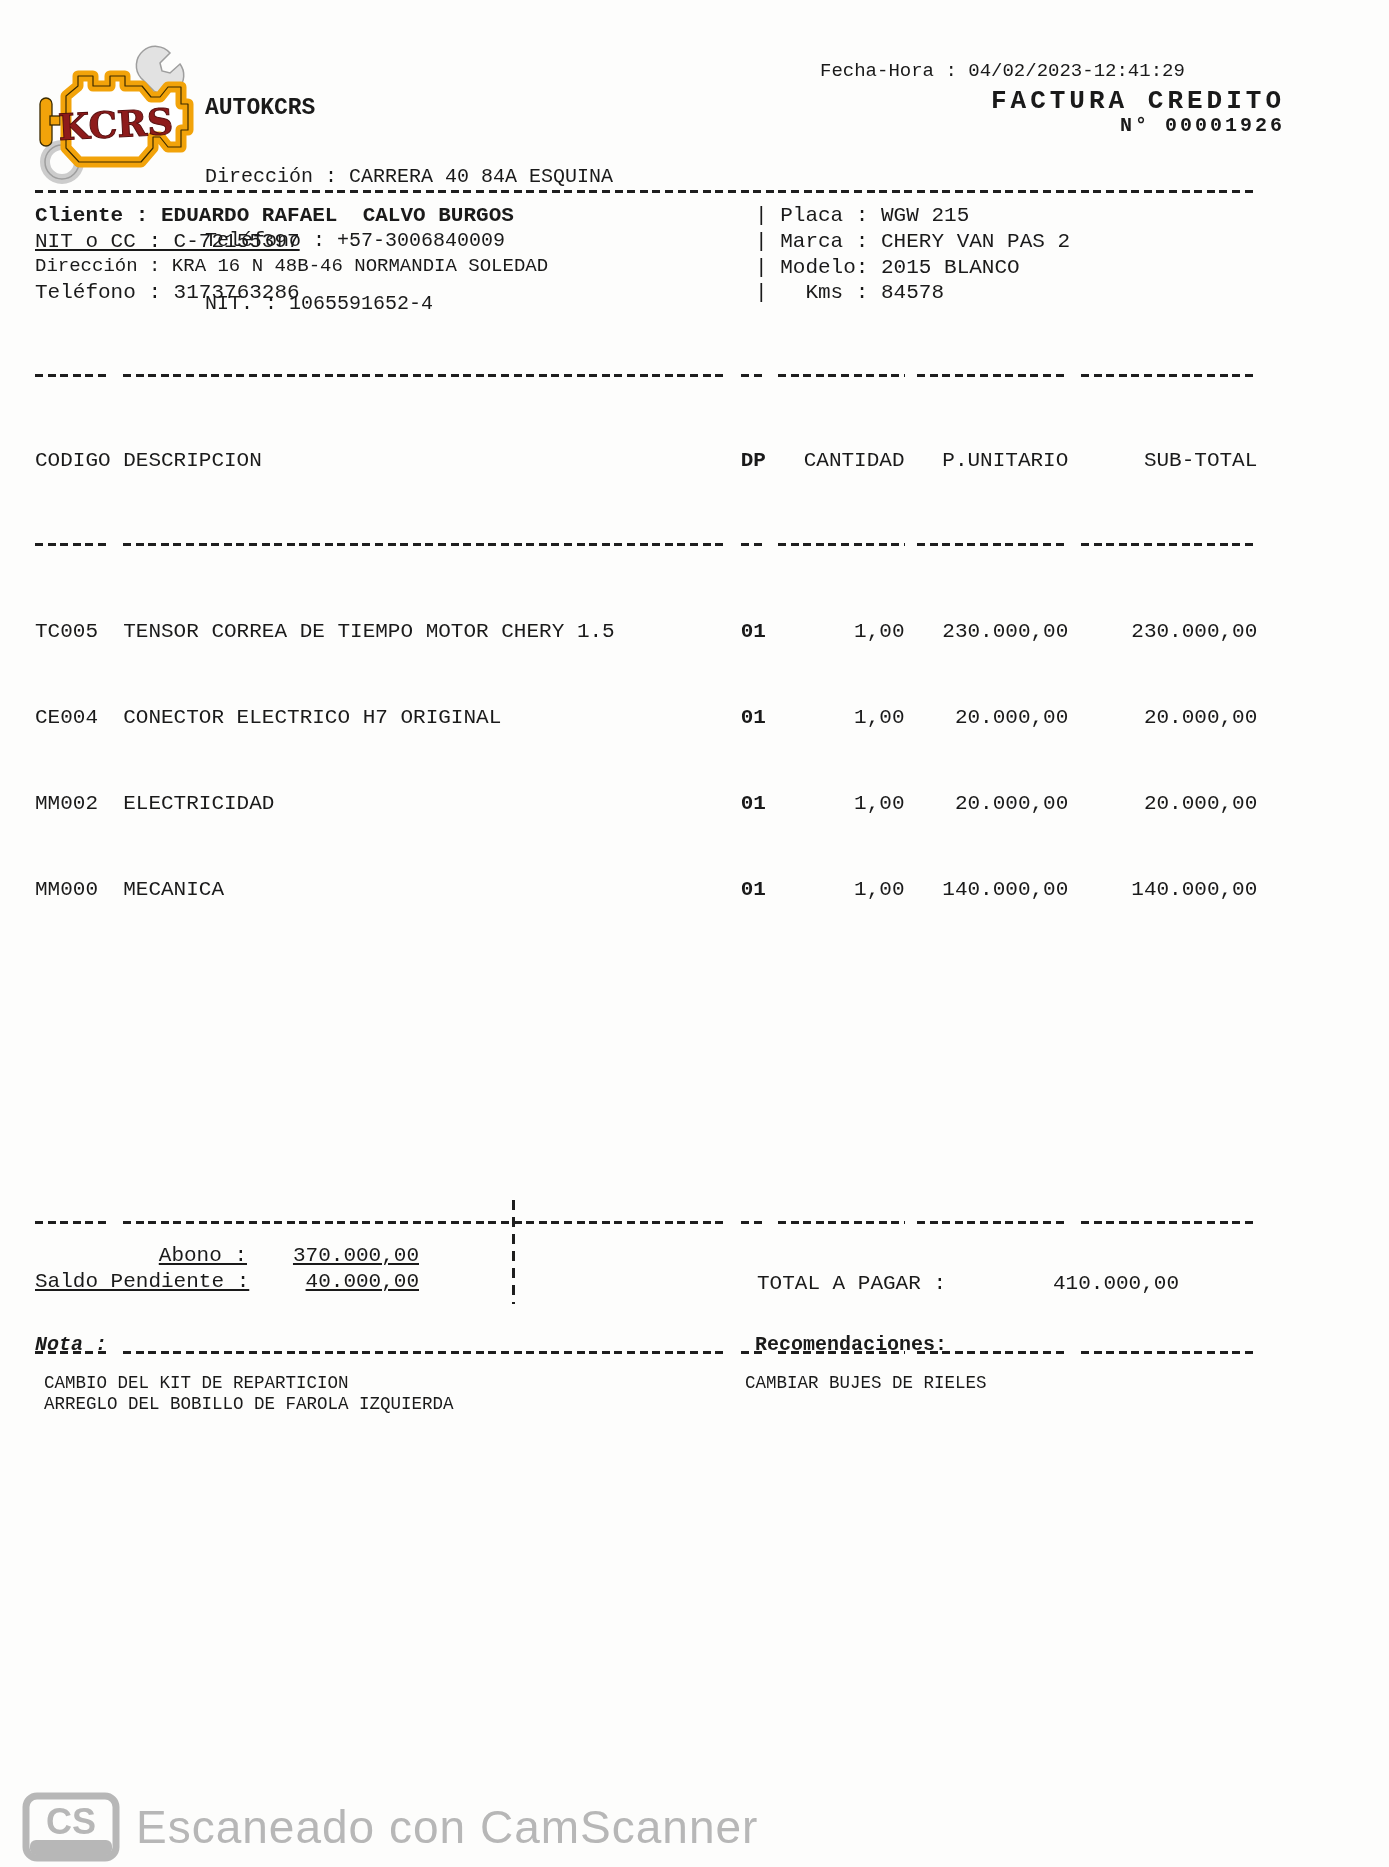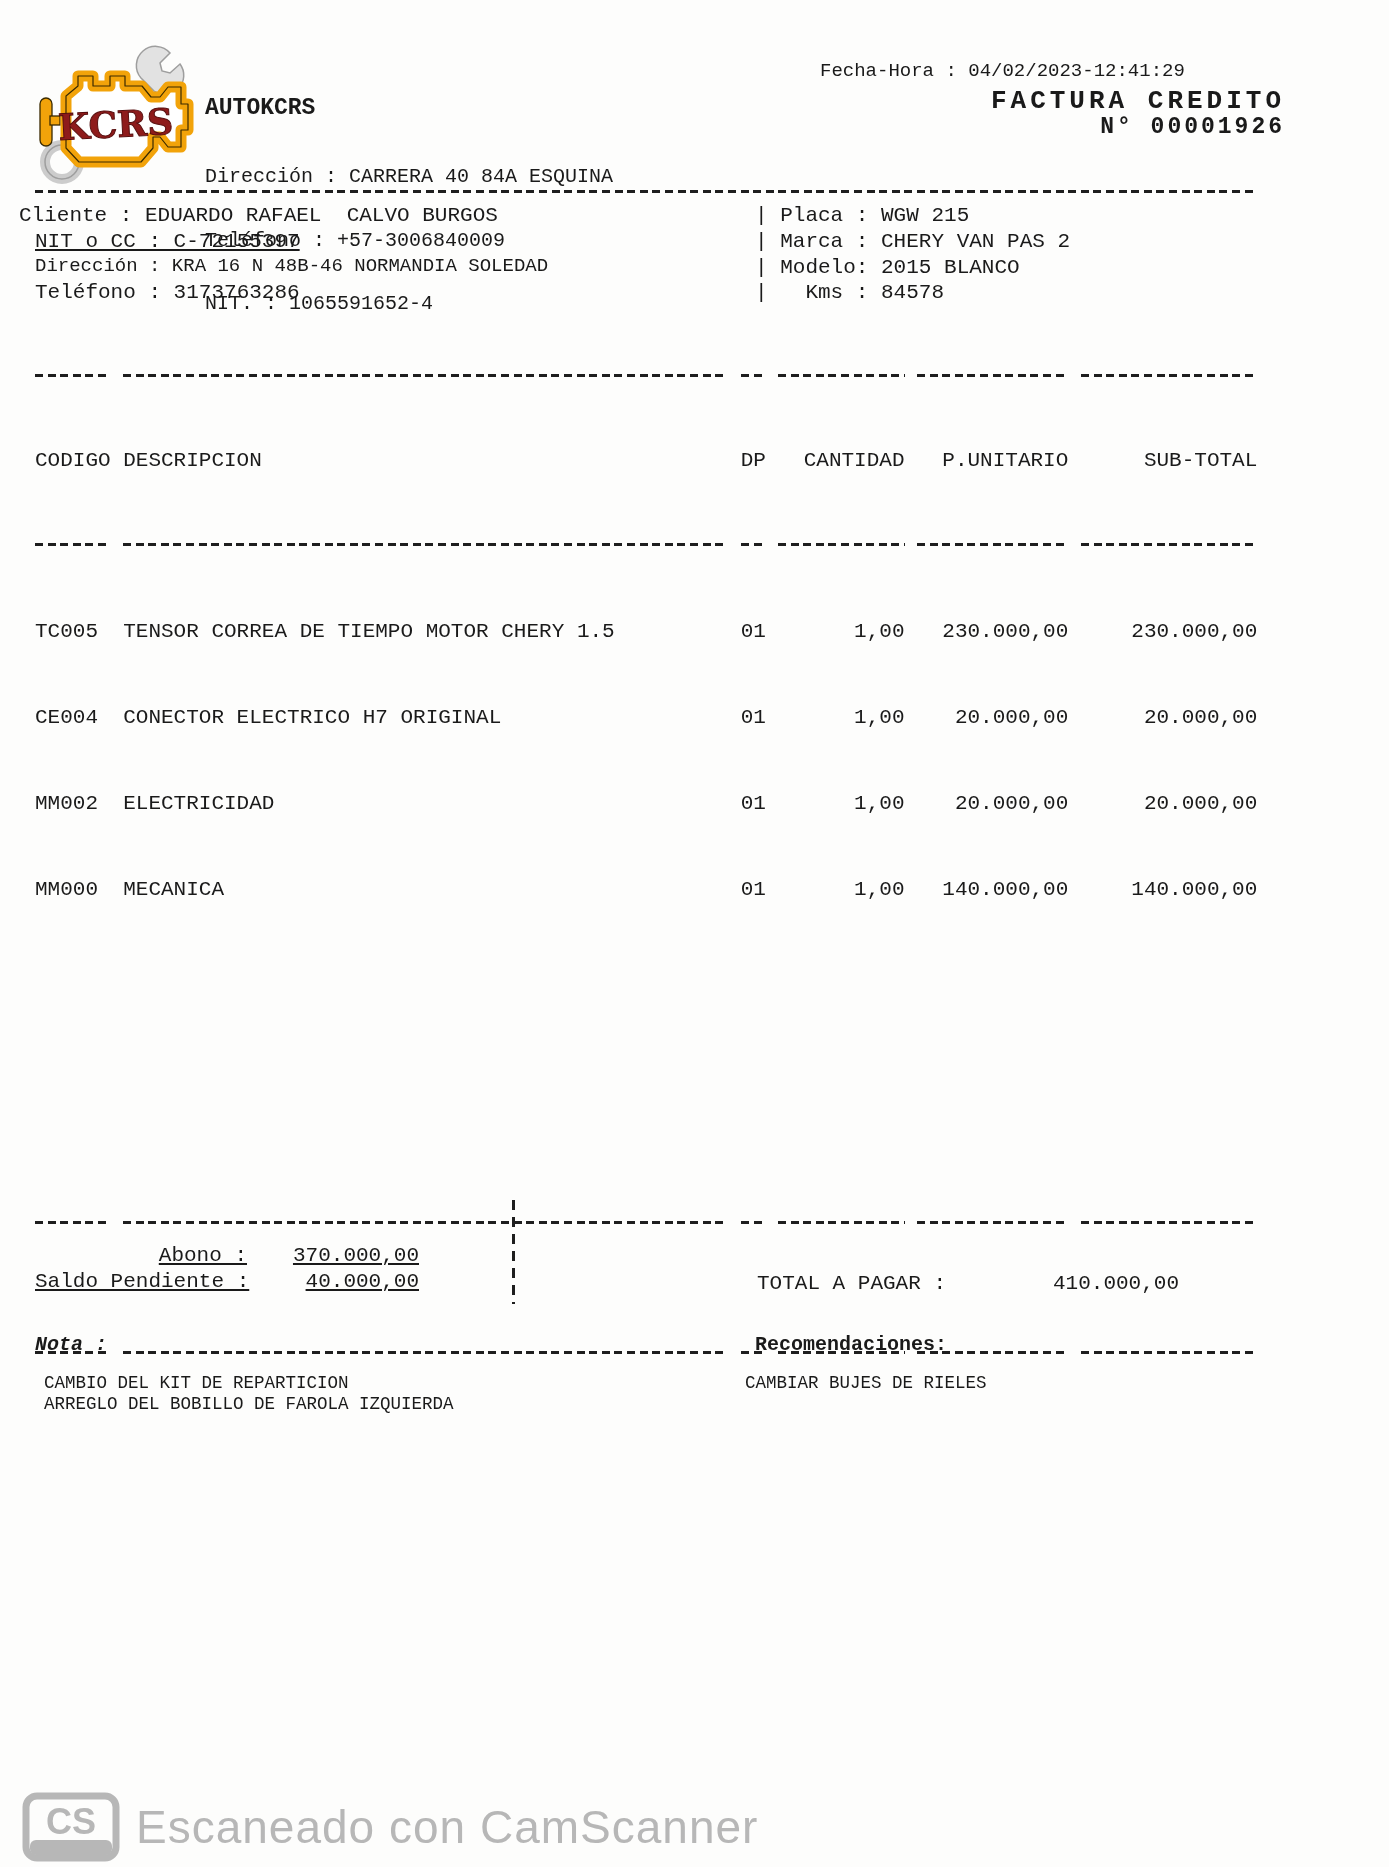--- a/index.html
+++ b/index.html
@@ -21,21 +21,21 @@
   .bold{font-weight:bold;}
 
   
   .dash-h{height:3px;background-image:repeating-linear-gradient(90deg,#1e1e1e 0 8px,transparent 8px 12.6px);}
   .dash-v{width:3px;height:104px;background-image:repeating-linear-gradient(180deg,#1e1e1e 0 10px,transparent 10px 17px);}
 
   
   .grid-row{display:flex;gap:1ch;font-size:21px;}
   .c-codigo{width:6ch;}
   .c-desc{width:48ch;overflow:hidden;}
-  .c-dp{width:2ch;}
+  .c-dp{width:2ch;font-weight:bold;}
   .c-cant{width:10ch;text-align:right;}
   .c-pu{width:12ch;text-align:right;}
   .c-st{width:14ch;text-align:right;}
   .sep-seg{height:3px;background-image:repeating-linear-gradient(90deg,#1e1e1e 0 8px,transparent 8px 12.6px);}
 
   .tot-row{display:flex;font-size:21px;text-decoration:underline;}
   .tot-label{width:212px;text-align:right;white-space:pre;}
   .tot-value{flex:1;text-align:right;white-space:pre;}
 
   .total-pagar{display:flex;justify-content:space-between;font-size:21px;white-space:pre;}
@@ -76,25 +76,25 @@
 
   <div class="abs mono" style="left:205px;top:57px;">
     <div class="bold" style="font-size:23px;margin-bottom:3px;">AUTOKCRS</div>
     <div class="fs20" style="line-height:25px;">Dirección : CARRERA 40 84A ESQUINA</div>
     <div class="fs20" style="line-height:25px;">Teléfono : +57-3006840009</div>
     <div class="fs20" style="line-height:25px;">NIT. : 1065591652-4</div>
   </div>
 
   <div class="abs mono fs19" style="left:820px;top:60px;">Fecha-Hora : 04/02/2023-12:41:29</div>
   <div class="abs mono bold meta-right" style="top:86px;font-size:26px;letter-spacing:4px;">FACTURA CREDITO</div>
-  <div class="abs mono bold meta-right" style="top:114px;font-size:23px;letter-spacing:3px;">N° 00001926</div>
+  <div class="abs mono bold meta-right" style="top:114px;font-size:20px;letter-spacing:3px;">N° 00001926</div>
 
   <div class="abs dash-h" style="left:35px;top:190px;width:1222px;"></div>
 
-  <div class="abs mono fs21" style="left:19px;top:203px;">Cliente : EDUARDO RAFAEL  CALVO BURGOS</div>
+  <div class="abs mono fs21" style="left:35px;top:203px;font-weight:bold;">Cliente : EDUARDO RAFAEL  CALVO BURGOS</div>
   <div class="abs mono fs21" style="left:35px;top:229px;text-decoration:underline;">NIT o CC : C-72155397</div>
   <div class="abs mono fs19" style="left:35px;top:255px;">Dirección : KRA 16 N 48B-46 NORMANDIA SOLEDAD</div>
   <div class="abs mono fs21" style="left:35px;top:280px;">Teléfono : 3173763286</div>
 
   <div class="abs mono fs21" style="left:755px;top:203px;">| Placa : WGW 215</div>
   <div class="abs mono fs21" style="left:755px;top:229px;">| Marca : CHERY VAN PAS 2</div>
   <div class="abs mono fs21" style="left:755px;top:255px;">| Modelo: 2015 BLANCO</div>
   <div class="abs mono fs21" style="left:755px;top:280px;">|   Kms : 84578</div>
 
   <div class="abs mono" style="left:35px;top:316px;width:1230px;">

